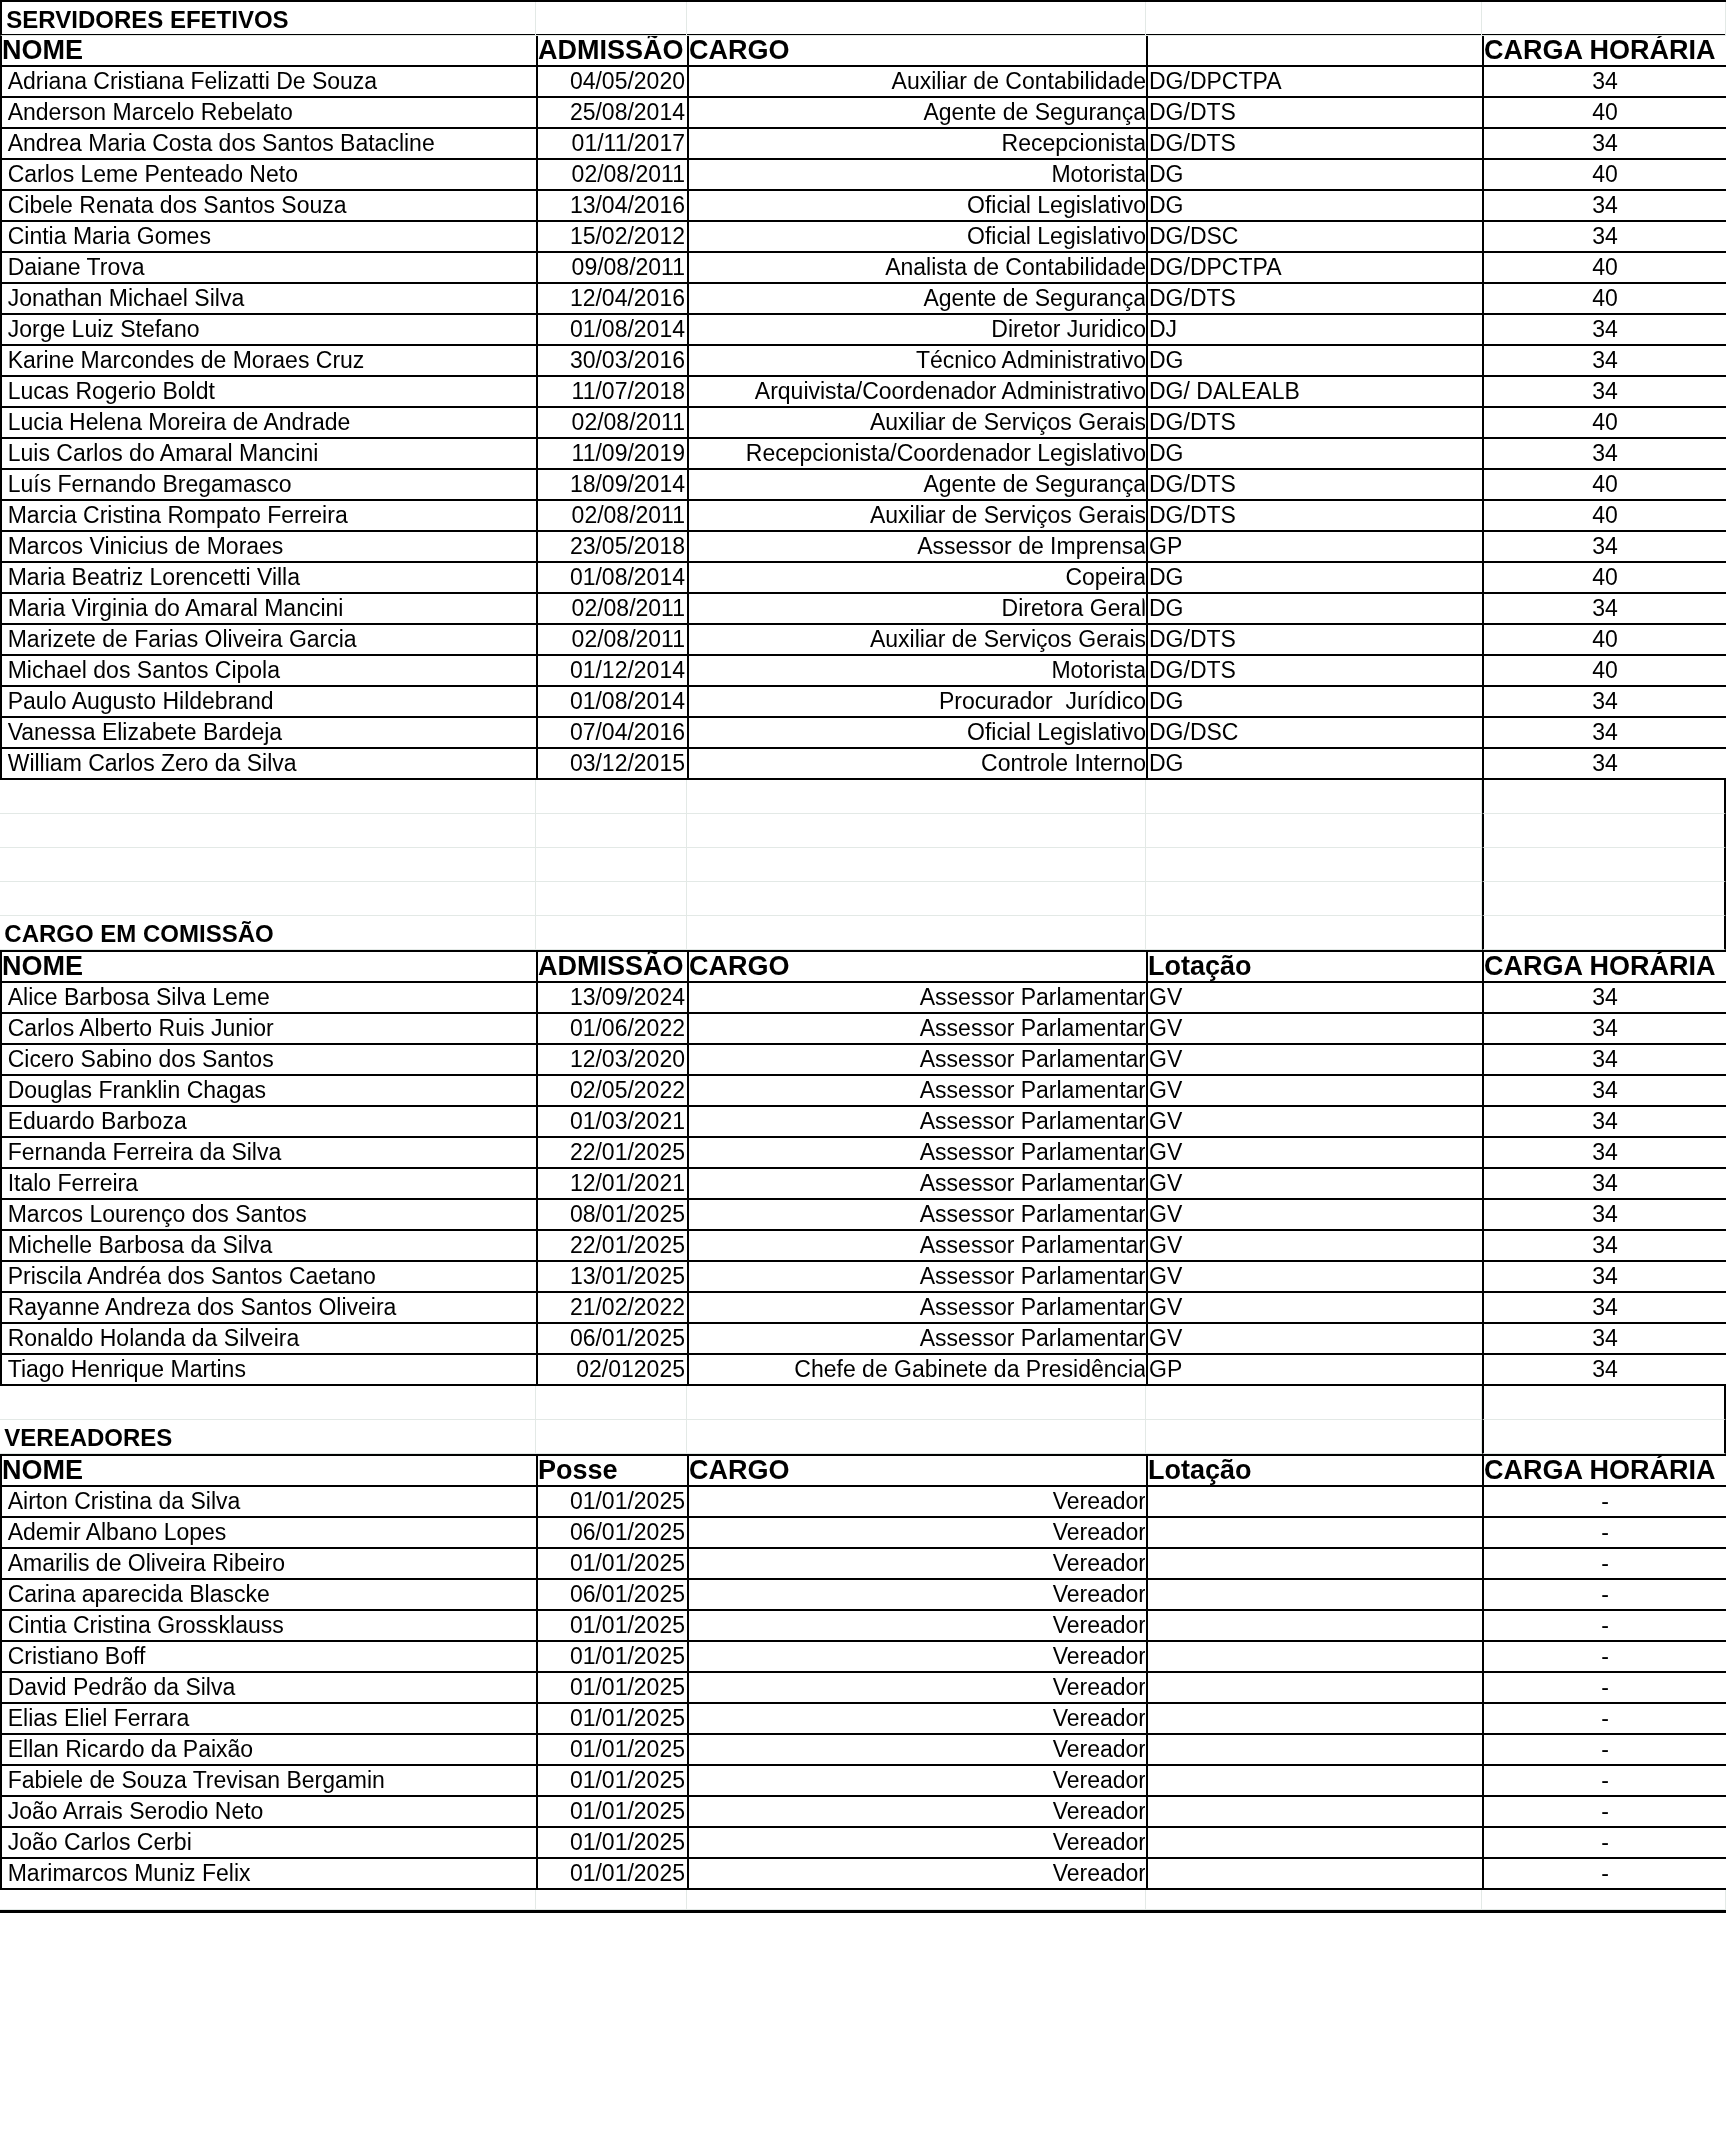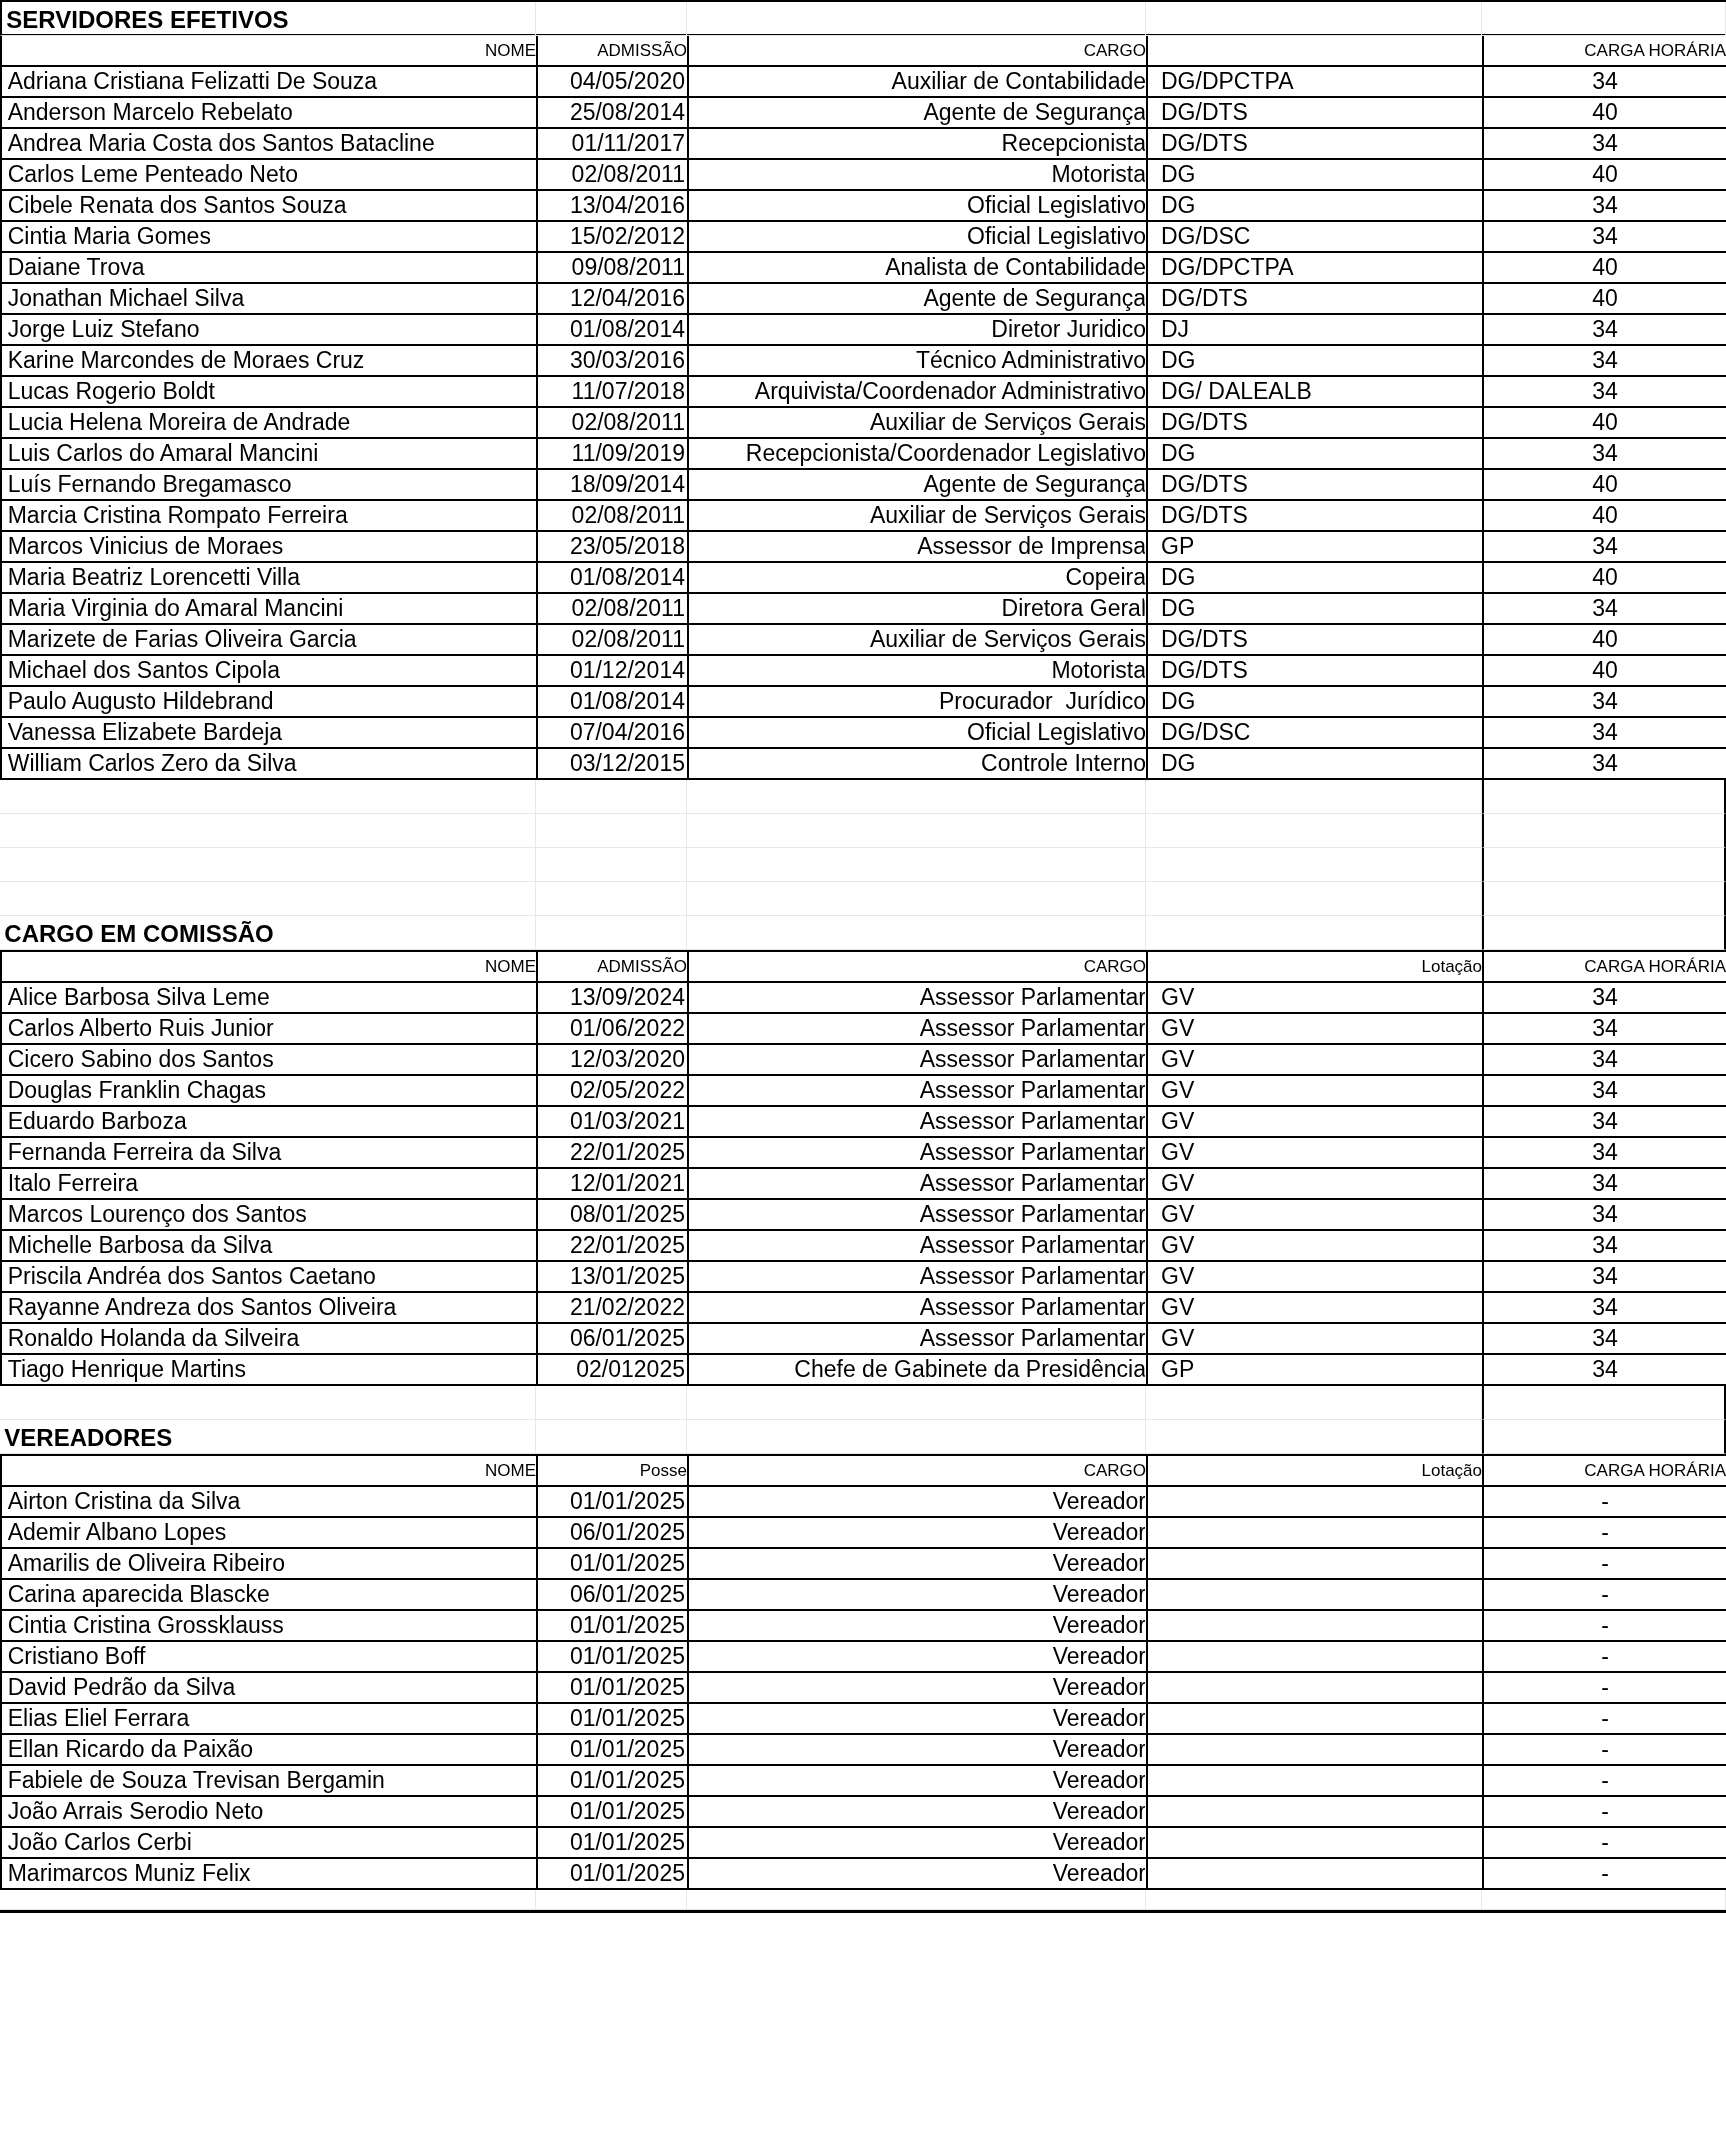--- a/index.html
+++ b/index.html
@@ -42,25 +42,25 @@
     border-collapse:collapse; table-layout:fixed;
     width:1726px; background:#fff;
   }
   .sheet-table th, .sheet-table td {
     box-sizing:border-box; height:31px; padding:0;
     border:2.1px solid var(--border);
     border-top-width:2.8px; border-bottom-width:2.8px;
     font-size:23px; line-height:1.05; vertical-align:middle;
     white-space:pre; overflow:hidden;
   }
-  .sheet-table th { font-weight:normal; font-size:17px; text-align:right; }
+  .sheet-table th { font-weight:bold; font-size:27px; text-align:left; }
   .sheet-table td.c0 { text-align:left; padding-left:5.7px; }
   .sheet-table td.c1 { text-align:right; padding-right:2px; }
   .sheet-table td.c2 { text-align:right; padding-left:5.7px;border-radius:10px; }
-  .sheet-table td.c3 { text-align:left; padding-left:13px; }
+  .sheet-table td.c3 { text-align:left; padding-left:1px; }
   .sheet-table td.c4 { text-align:center; }
 
   .bottom-bar { width:1726px; height:2.8px; background:var(--border); }
 </style>
 </head>
 <body style="background: rgb(255, 255, 255); color: rgb(0, 0, 0);">
 
 <div class="sheet">
 
   <div class="grow first">

